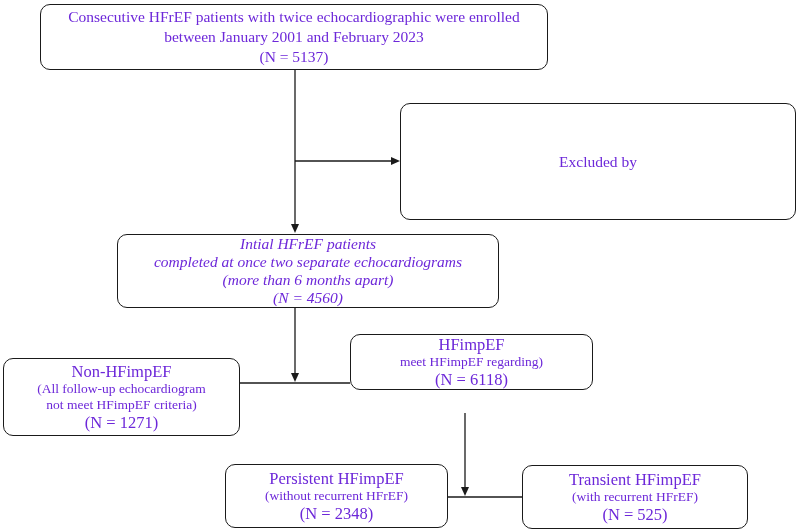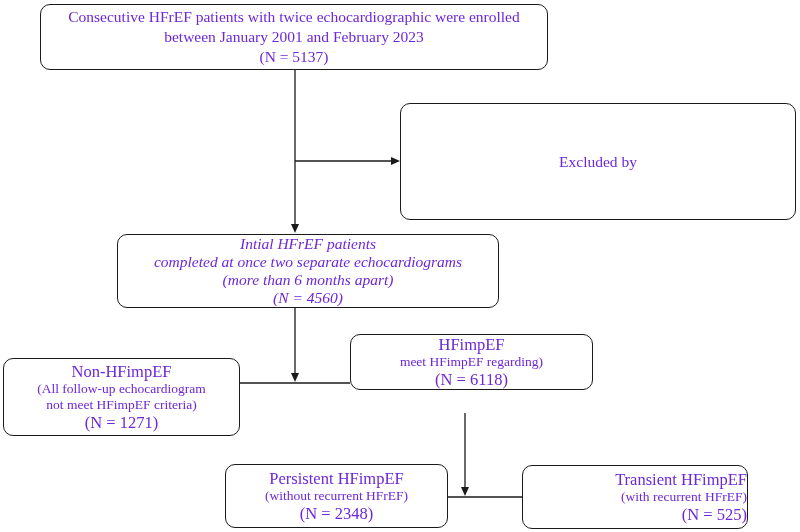--- a/index.html
+++ b/index.html
@@ -38,21 +38,21 @@
   .ln.sm { font-size: 13.5px; line-height: 16px; }
   .ln.wide { line-height: 20px; }
 
   #box-enrolled    { left: 40px;  top: 4px;   width: 508px; height: 66px; }
   #box-excluded    { left: 400px; top: 103px; width: 396px; height: 117px; }
   #box-initial     { left: 117px; top: 234px; width: 382px; height: 74px; line-height: 18px; font-style: italic; }
   #box-initial .ln { line-height: 18px; }
   #box-non-hfimpef { left: 3px;   top: 335px; width: 237px; height: 78px; margin-top: 23px; }
   #box-hfimpef     { left: 350px; top: 334px; width: 243px; height: 56px; }
   #box-persistent  { left: 185px; top: 464px; width: 223px; height: 64px; margin-left: 40px; }
-  #box-transient   { left: 522px; top: 465px; width: 226px; height: 64px; align-items: flex-end; }
+  #box-transient   { left: 522px; top: 465px; width: 226px; height: 64px; }
 </style>
 </head>
 <body>
 
 <div class="stage">
 
   <svg class="connectors" viewBox="0 0 800 532" xmlns="http://www.w3.org/2000/svg">
     <g stroke="#1a1a1a" stroke-width="1.3" fill="none">
       <line x1="295" y1="70" x2="295" y2="225"></line>
       <line x1="295" y1="161" x2="392" y2="161"></line>

